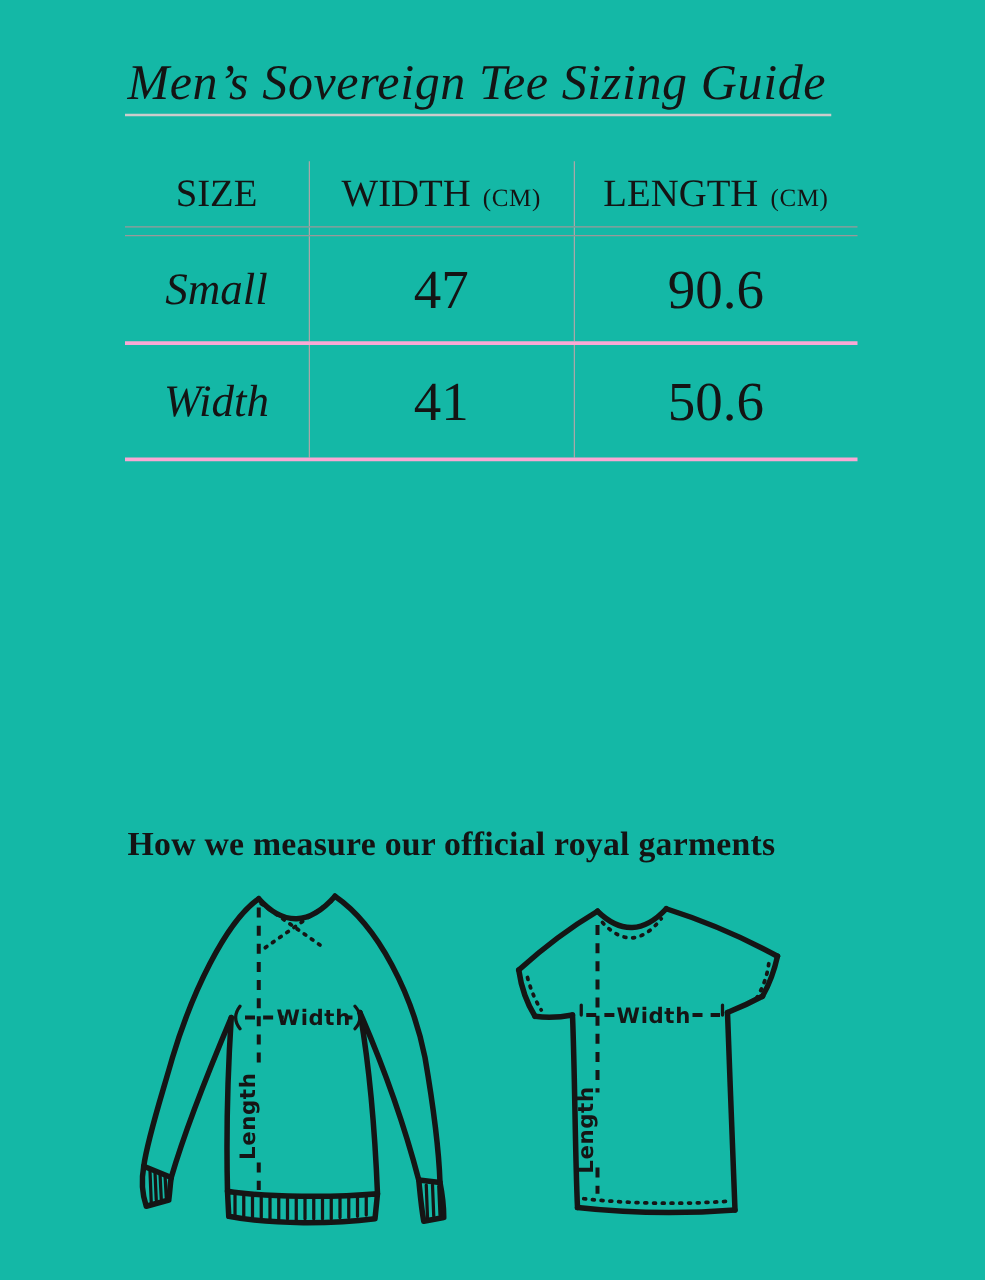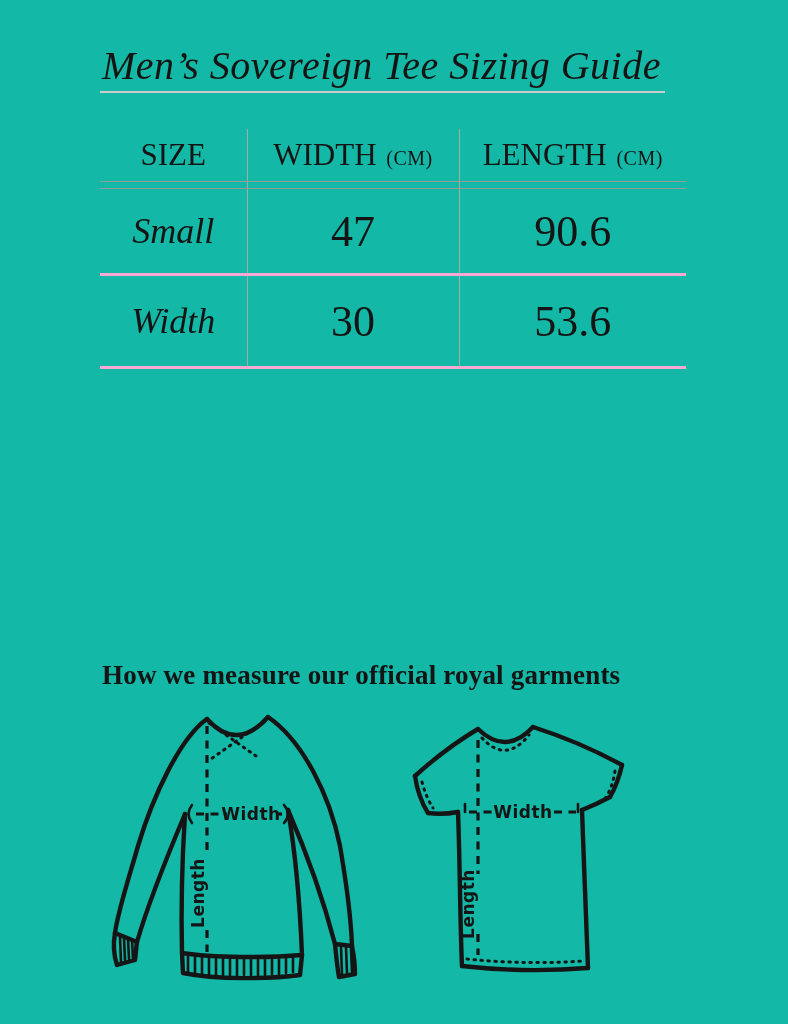--- a/index.html
+++ b/index.html
@@ -91,22 +91,22 @@
       </tr>
     </thead>
     <tbody>
       <tr class="r1 sep">
         <td class="size-cell c1">Small</td>
         <td class="vline c2">47</td>
         <td class="vline c3">90.6</td>
       </tr>
       <tr class="r2 sep">
         <td class="size-cell c1">Width</td>
-        <td class="vline c2">30</td>
-        <td class="vline c3">53.6</td>
+        <td class="vline c2">41</td>
+        <td class="vline c3">50.6</td>
       </tr>
     </tbody>
   </table>
 
   <h2 class="section-heading">How we measure our official royal garments</h2>
 
   <svg class="diagram sweatshirt-svg" width="256" height="282" viewBox="0 0 256 282" xmlns="http://www.w3.org/2000/svg">
     <g>
       <path class="ink-line" d="M99,13 C72,32 45,90 30,140 C20,175 10,205 7,227"></path>
       <path class="ink-line" d="M7,227 L29,236"></path>

